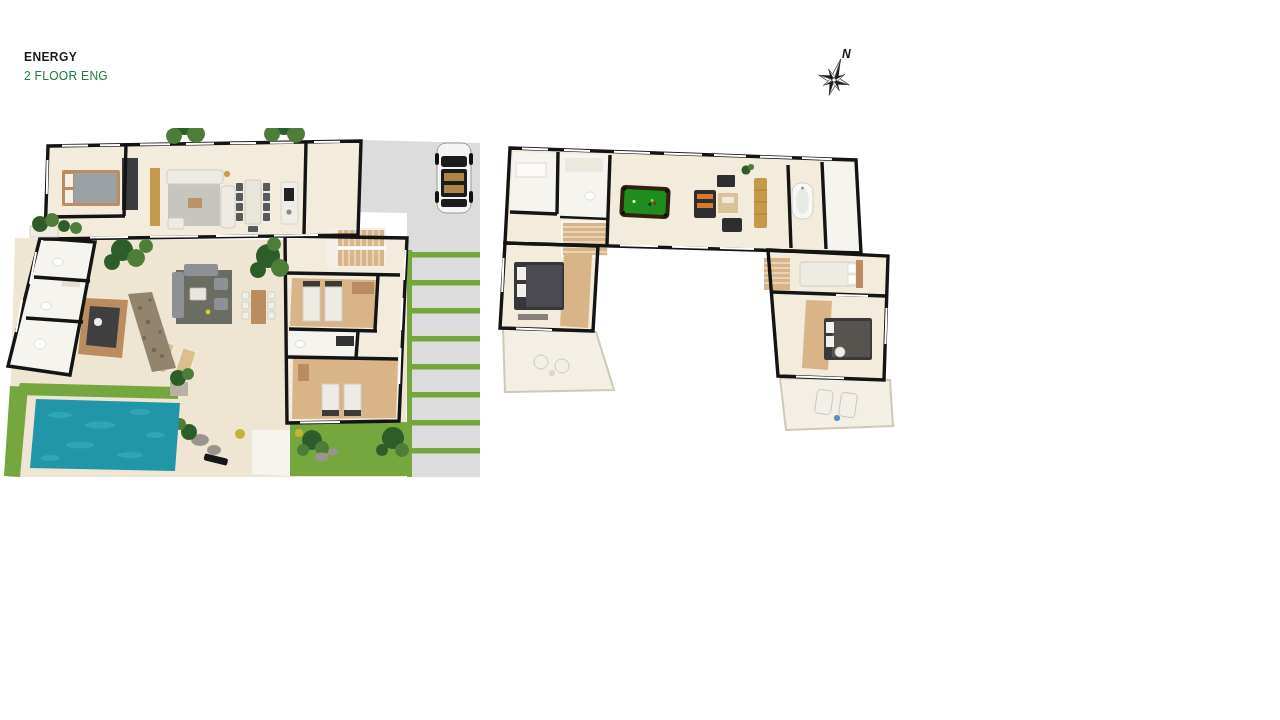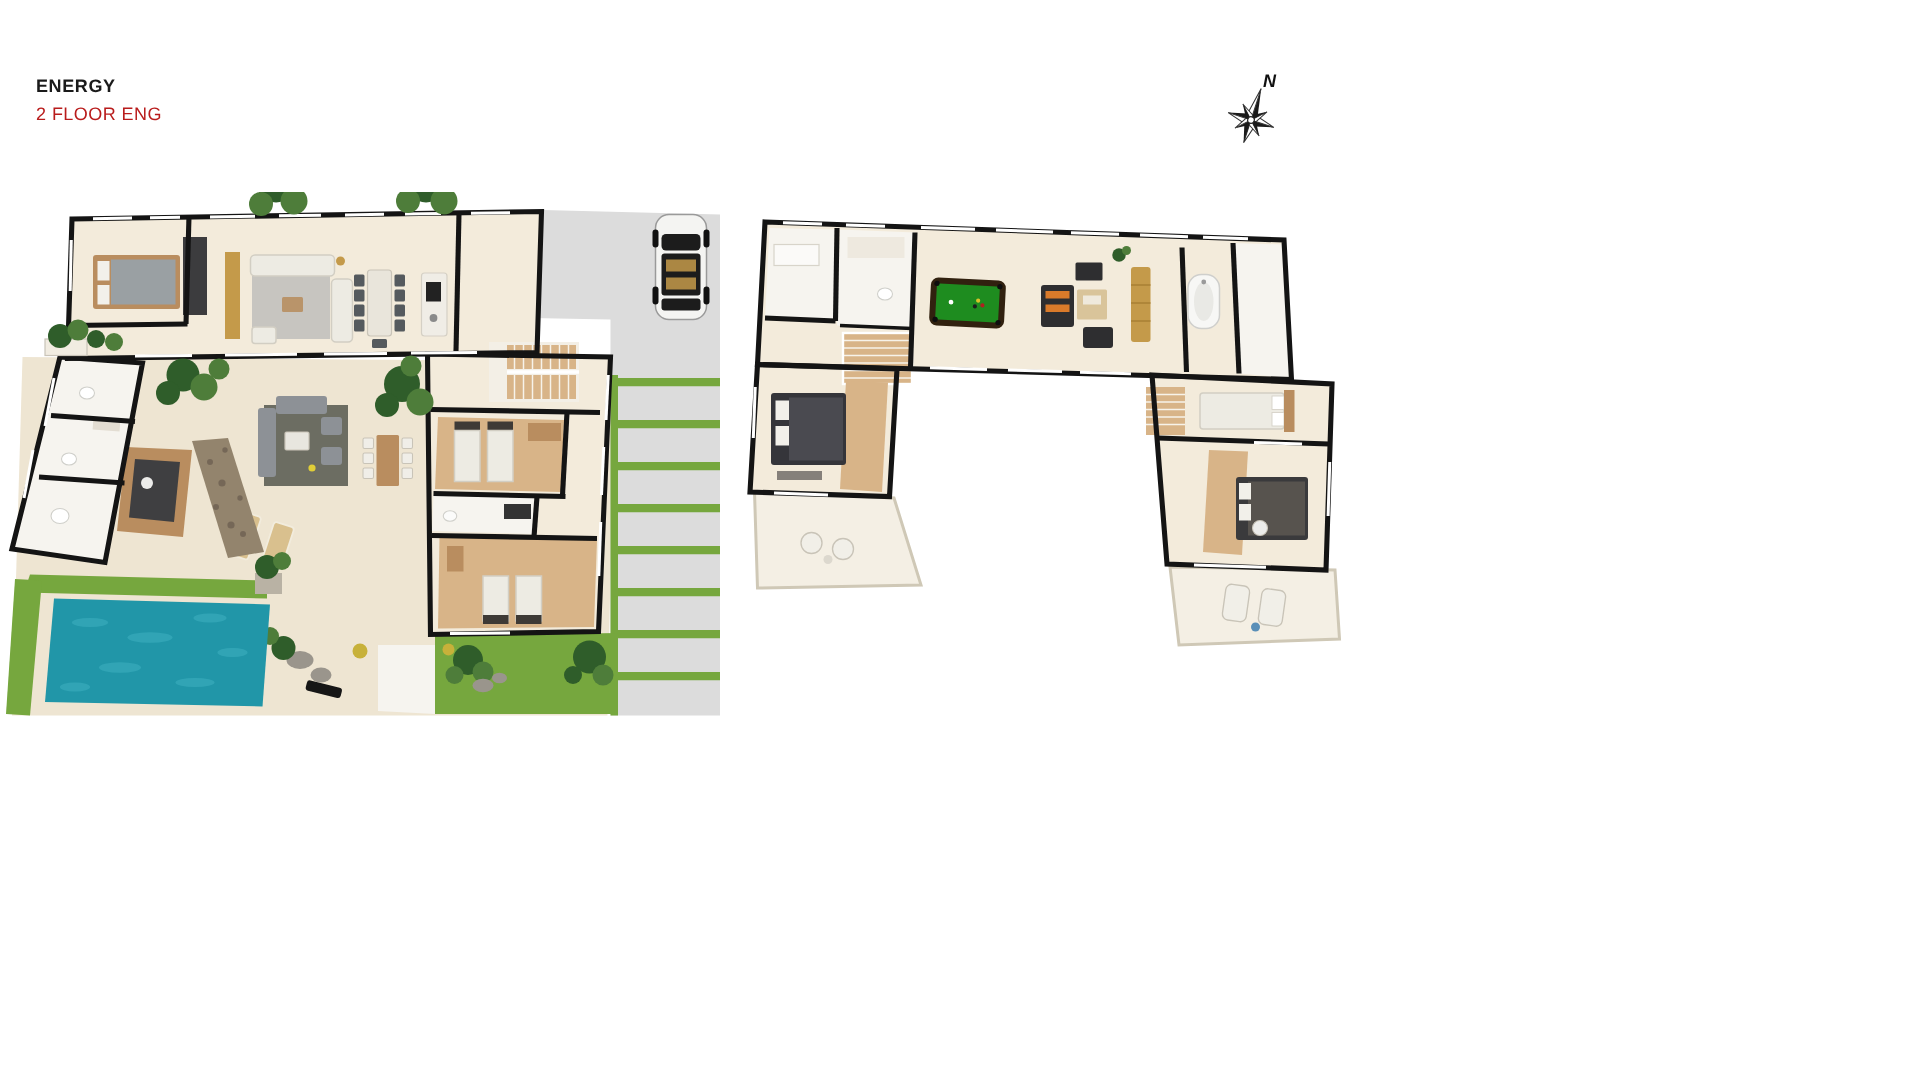--- a/index.html
+++ b/index.html
@@ -4,21 +4,21 @@
 <style>
   :root{
     --wall:#141414;
   }
   *{margin:0;padding:0;box-sizing:border-box;}
   html,body{width:1280px;height:720px;overflow:hidden;background:var(--background,#fff);
     font-family:"Liberation Sans", sans-serif;}
   .sheet{position:relative;width:1280px;height:552px;background:var(--background,#fff);}
   .hdr{position:absolute;left:24px;top:50px;}
   .hdr .title{font-size:12px;font-weight:bold;color:#1a1a1a;letter-spacing:.4px;}
-  .hdr .subtitle{font-size:12px;font-weight:normal;color:#b91c1c;margin-top:5px;letter-spacing:.3px;}
+  .hdr .subtitle{font-size:12px;font-weight:normal;color:#15803d;margin-top:5px;letter-spacing:.3px;}
   .plan-svg{position:absolute;}
   #plan-ground{left:0;top:128px;width:500px;height:362px;}
   #plan-second{left:498px;top:133px;width:402px;height:302px;}
   #compass{position:absolute;left:808px;top:42px;width:56px;height:64px;}
   .wall{fill:none;stroke:var(--wall);stroke-width:3.4;stroke-linejoin:miter;stroke-linecap:butt;}
   .wall-thin{fill:none;stroke:var(--wall);stroke-width:2.4;}
   .win{fill:none;stroke:#ffffff;stroke-width:2;}
   .parapet{fill:none;stroke:#cfc8b6;stroke-width:2;}
   .stepline{stroke:#f7f3ea;stroke-width:1;}
   .f-cream{fill:var(--floor_cream);}

